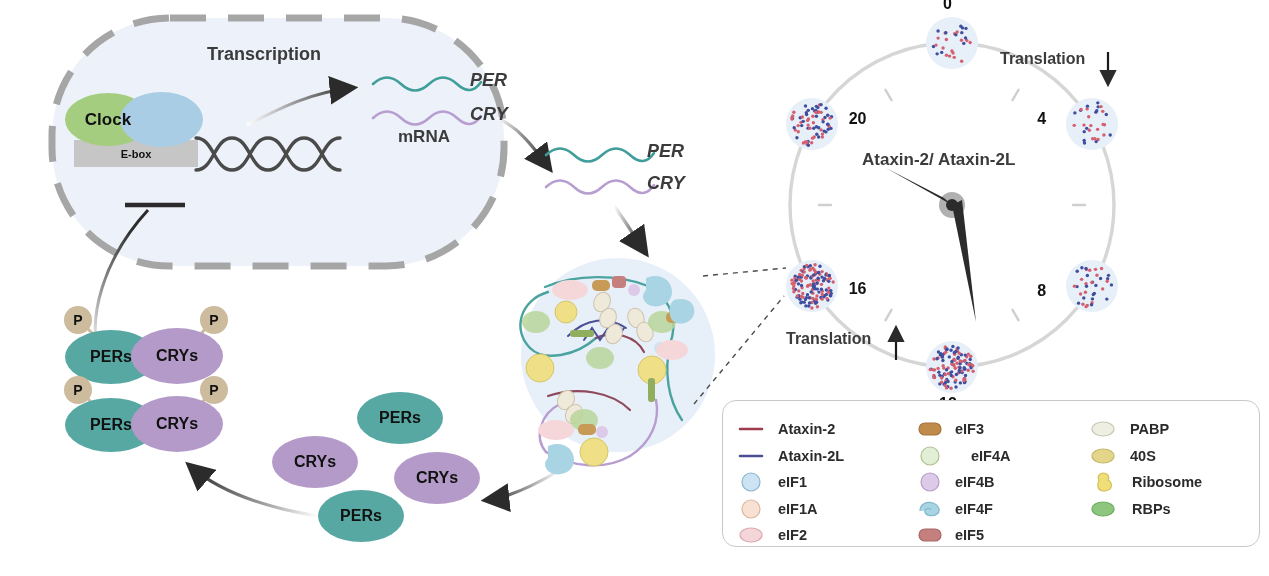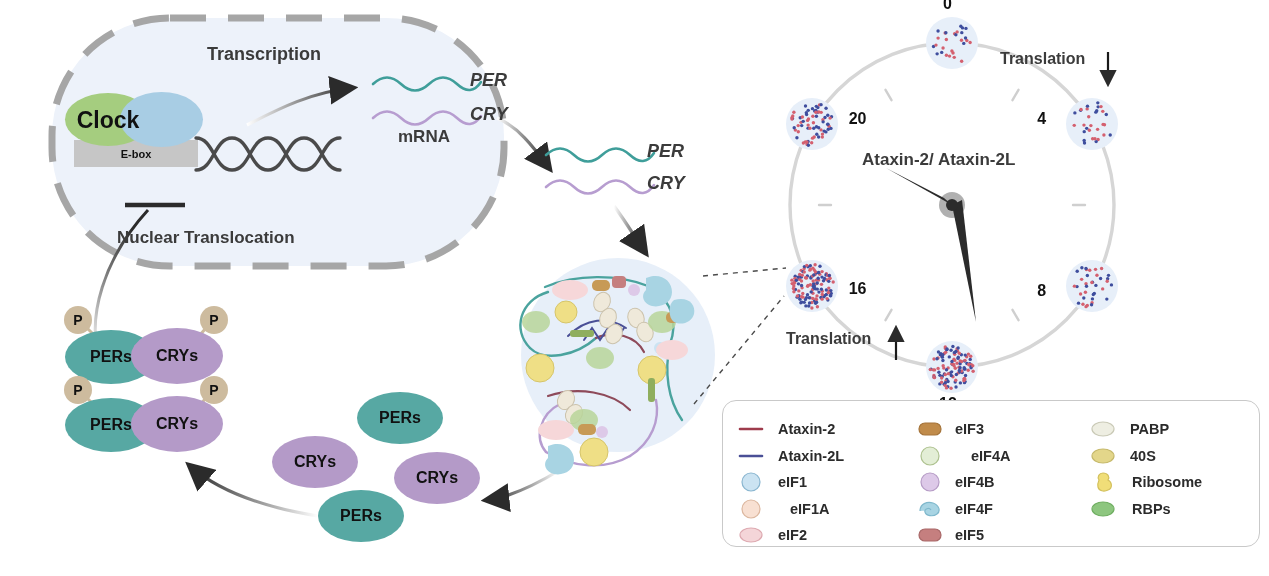--- a/index.html
+++ b/index.html
@@ -612,32 +612,31 @@
           <circle cx="32.85518556743891" cy="14.007846921752934" r="1.7" fill="#d4606f"></circle>
           <circle cx="27.78434917073201" cy="30.247332347247845" r="1.7" fill="#3f4e9e"></circle>
           <circle cx="44.95701529902523" cy="30.399098194217373" r="1.7" fill="#3f4e9e"></circle>
           <circle cx="17.223668247185117" cy="23.352701486573316" r="1.7" fill="#3f4e9e"></circle>
         </svg></div>
       <div class="clocknum" style="left: 848.704px; top: 110px;">20</div>
     </div>
 
   <div class="lbl" style="left:207px;top:44px;font-size:18px;">Transcription</div>
 
-  <div class="lbl" style="left:117px;top:228px;font-size:17px;">Nuclear Translocation</div>
 
   <div style="position:absolute;left:74px;top:140px;width:124px;height:27px;
               background:#c6c6c6;"></div>
   <div class="oval-txt" style="left:74px;top:140px;width:124px;height:27px;font-size:11px;">E-box</div>
 
   <div style="position:absolute;left:65px;top:93px;width:86px;height:53px;
               border-radius:50%;background:#a5cd7f;"></div>
 
   <div style="position:absolute;left:120px;top:92px;width:83px;height:55px;
               border-radius:50%;background:#a8cde4;"></div>
-  <div class="oval-txt" style="left:65px;top:95px;width:86px;height:50px;font-size:23px;">Clock</div>
+  <div class="oval-txt" style="left:65px;top:95px;width:86px;height:50px;font-size:17px;">Clock</div>
 
   <div class="lbl italic" style="left:470px;top:70px;font-size:18px;">PER</div>
   <div class="lbl italic" style="left:470px;top:104px;font-size:18px;">CRY</div>
   <div class="lbl" style="left:398px;top:127px;font-size:17px;">mRNA</div>
 
   <div class="lbl italic" style="left:647px;top:141px;font-size:18px;">PER</div>
   <div class="lbl italic" style="left:647px;top:173px;font-size:18px;">CRY</div>
 
   <div id="protein-pool">
       <svg style="position: absolute; left: 0px; top: 0px; width: 1269px; height: 576px; overflow: visible;">
@@ -691,21 +690,21 @@
         <span class="leg-label" style="margin-left: 14px;">Ataxin-2L</span>
       </div>
       <div class="leg-item" style="left: 738px; top: 471px; height: 22px;">
         <span class="leg-swatch">
           <svg width="26" height="22">
             <circle cx="13" cy="11" r="9" fill="#cbe3f2" stroke="#8ab6d0" stroke-width="1.2"></circle>
           </svg>
         </span>
         <span class="leg-label" style="margin-left: 14px;">eIF1</span>
       </div>
-      <div class="leg-item" style="left: 738px; top: 497.5px; height: 22px; gap: 12px;">
+      <div class="leg-item" style="left: 738px; top: 497.5px; height: 22px;">
         <span class="leg-swatch">
           <svg width="26" height="22">
             <circle cx="13" cy="11" r="9" fill="#f8e0d2" stroke="#dcb79f" stroke-width="1.2"></circle>
           </svg>
         </span>
         <span class="leg-label" style="margin-left: 14px;">eIF1A</span>
       </div>
       <div class="leg-item" style="left: 738px; top: 524px; height: 22px;">
         <span class="leg-swatch">
           <svg width="26" height="22">

